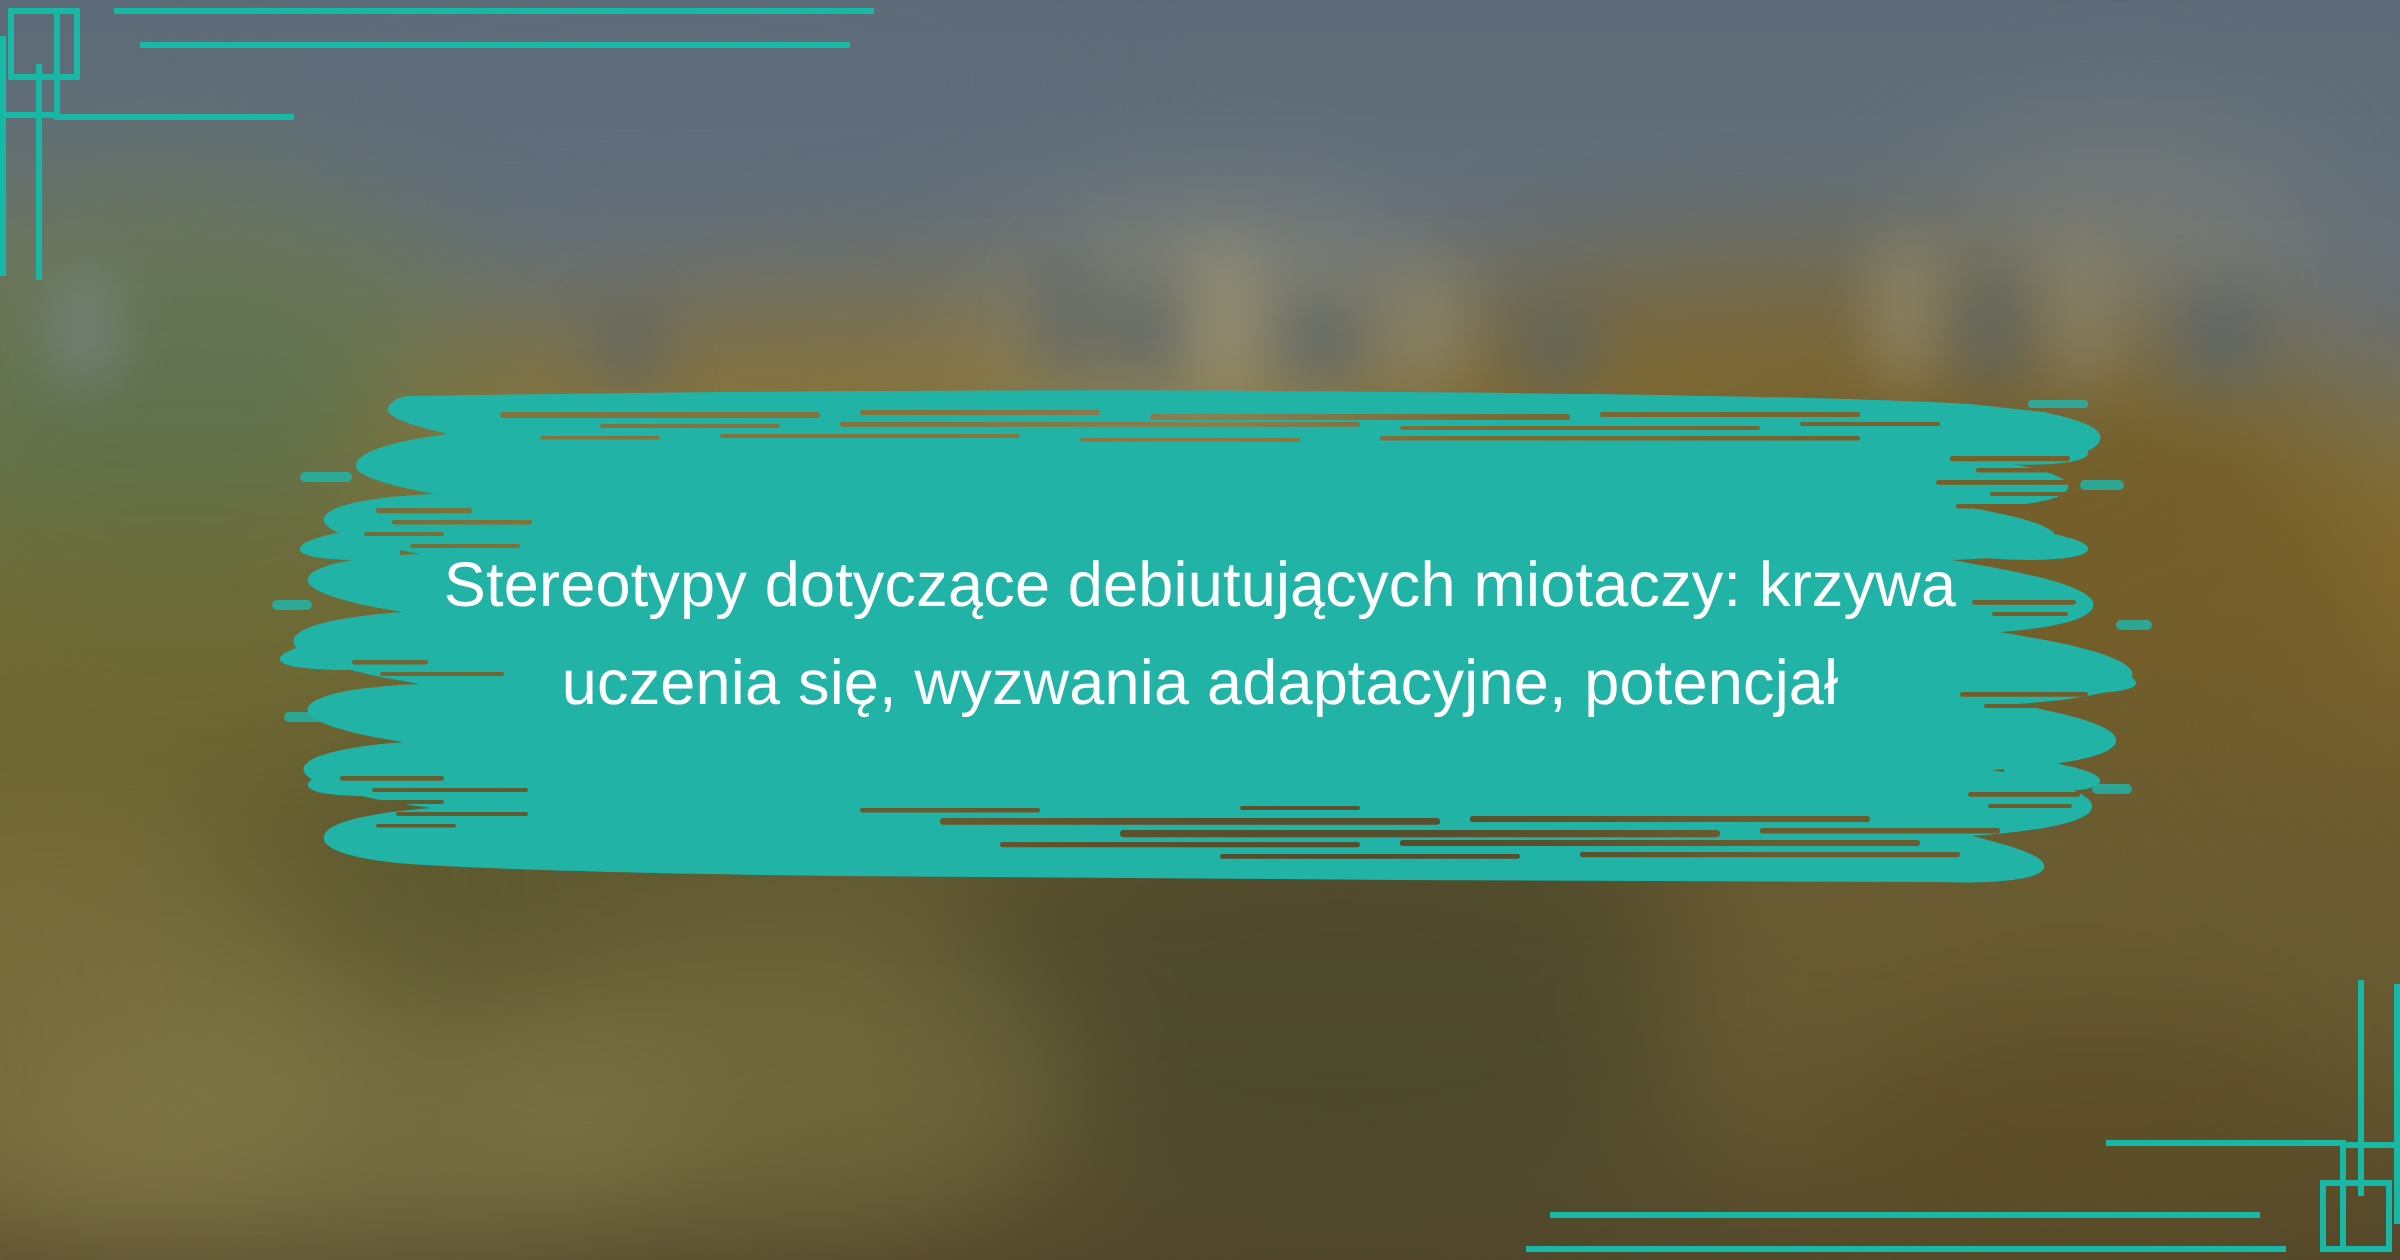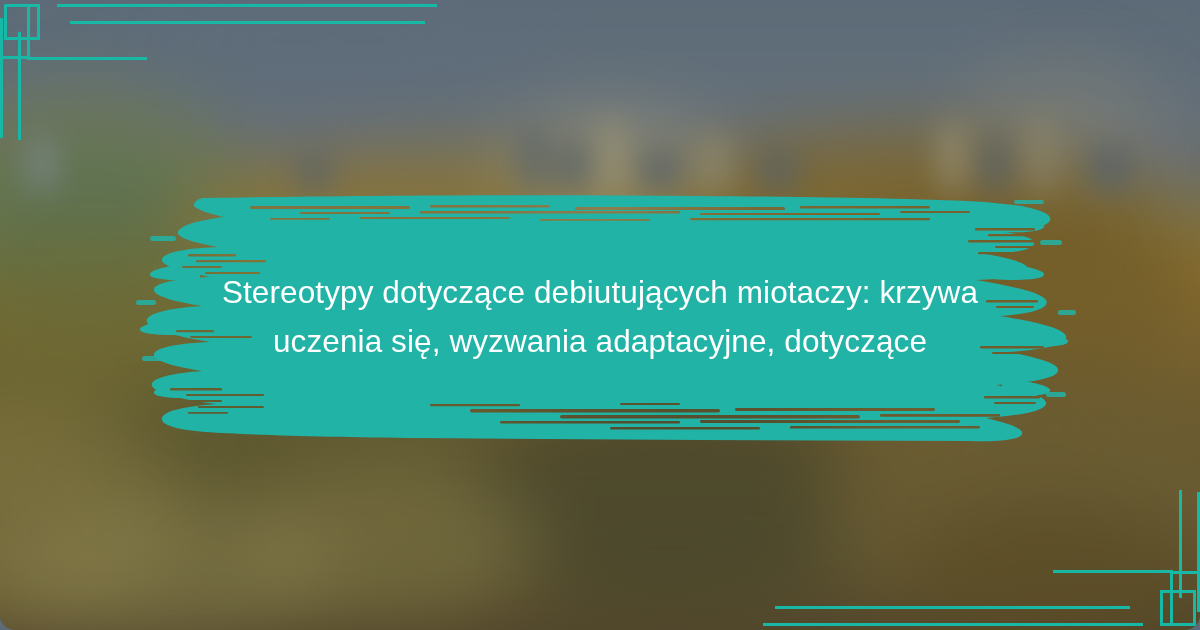--- a/index.html
+++ b/index.html
@@ -1,21 +1,21 @@
 <!DOCTYPE html>
 <html><head>
 <meta charset="utf-8">
 <style>
   html,body{margin:0;padding:0;}
   body{
     width:1200px;height:630px;overflow:hidden;
     font-family:"Liberation Sans","DejaVu Sans",sans-serif;
     background:#5d6b78;
   }
-  #card{position:relative;width:1200px;height:630px;overflow:hidden;border-radius:15px;}
+  #card{position:relative;width:1200px;height:630px;overflow:hidden;}
 
   
   .bg-layer{position:absolute;inset:-60px;}
   .bg-base{
     background:
       linear-gradient(180deg,
         #5a6876 0%,
         #5f6d79 14%,
         #64707a 22%,
         #6a7076 28%,
@@ -218,21 +218,21 @@
         <rect x="1040" y="240" width="22" height="5" rx="2.5"></rect>
         <rect x="1058" y="310" width="18" height="5" rx="2.5"></rect>
         <rect x="1046" y="392" width="20" height="5" rx="2.5"></rect>
         <rect x="1014" y="200" width="30" height="4" rx="2"></rect>
       </g>
     </g>
   </svg>
 
   <div id="headline">
     <span class="ln">Stereotypy dotyczące debiutujących miotaczy: krzywa</span>
-    <span class="ln">uczenia się, wyzwania adaptacyjne, dotyczące</span>
+    <span class="ln">uczenia się, wyzwania adaptacyjne, potencjał</span>
   </div>
 
   <div class="corner c-tl">
     <div class="csq" style="left:4px;top:4px;width:30px;height:30px;"></div>
     <div class="cline" style="left:27px;top:4px;width:3px;height:56px;"></div>
     <div class="cline" style="left:27px;top:57px;width:1000px;height:3px;transform:skewX(-60deg);transform-origin:left top;width:0;"></div>
     <div class="cline" style="left:27px;top:57px;width:120px;height:3px;"></div>
     <div class="cline" style="left:0px;top:18px;width:3px;height:120px;"></div>
     <div class="cline" style="left:18px;top:32px;width:3px;height:108px;"></div>
     <div class="cline" style="left:57px;top:4px;width:380px;height:3px;"></div>

